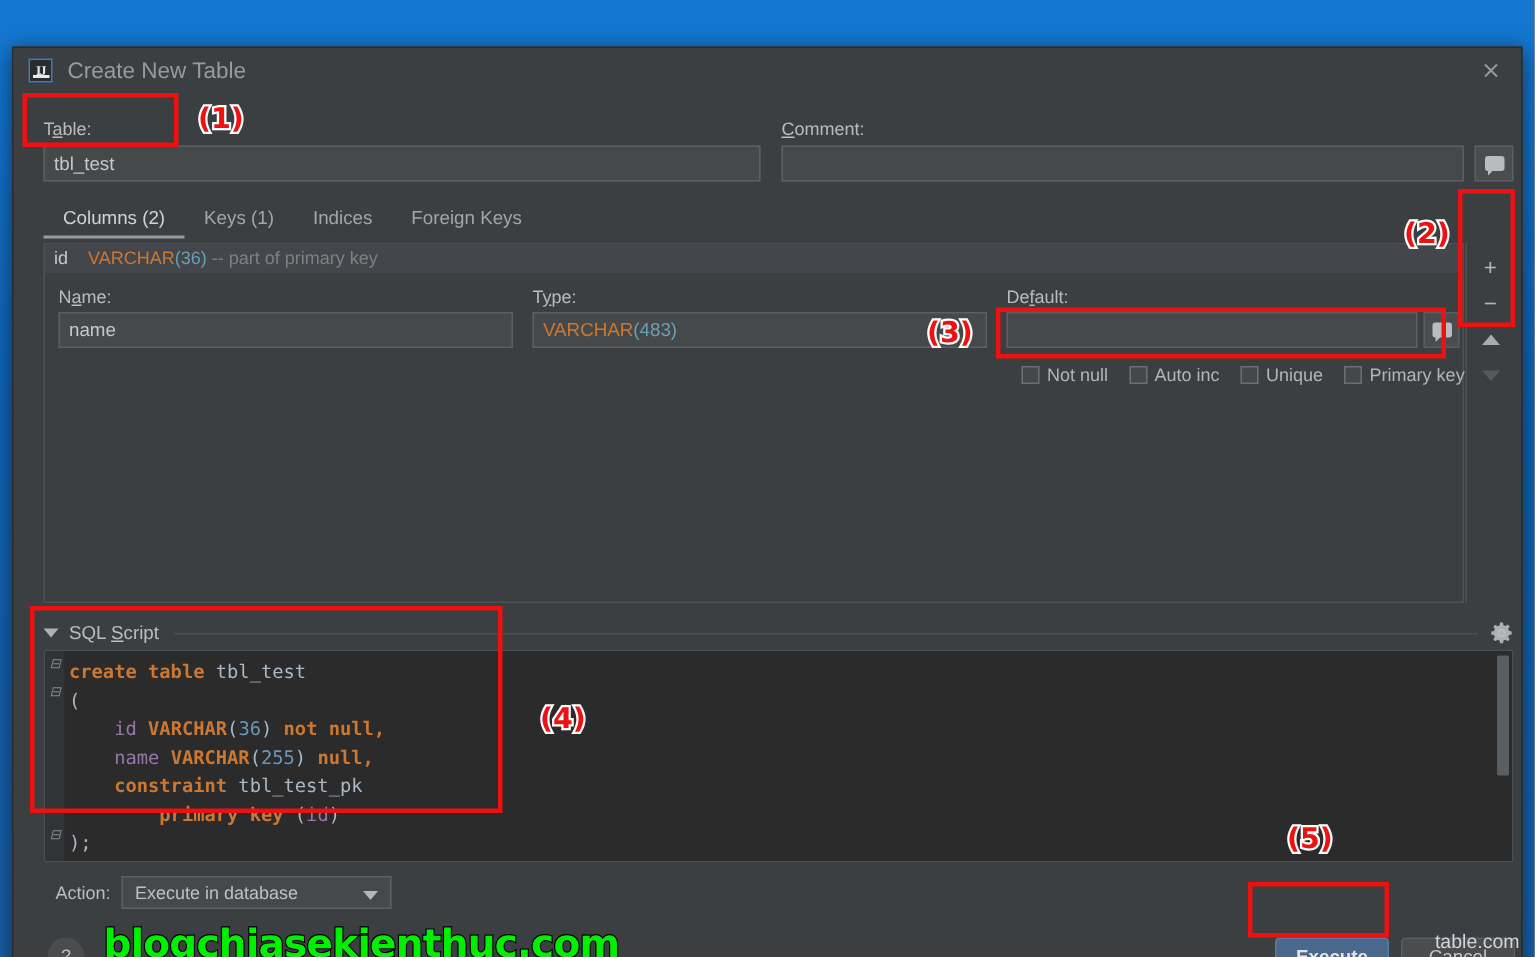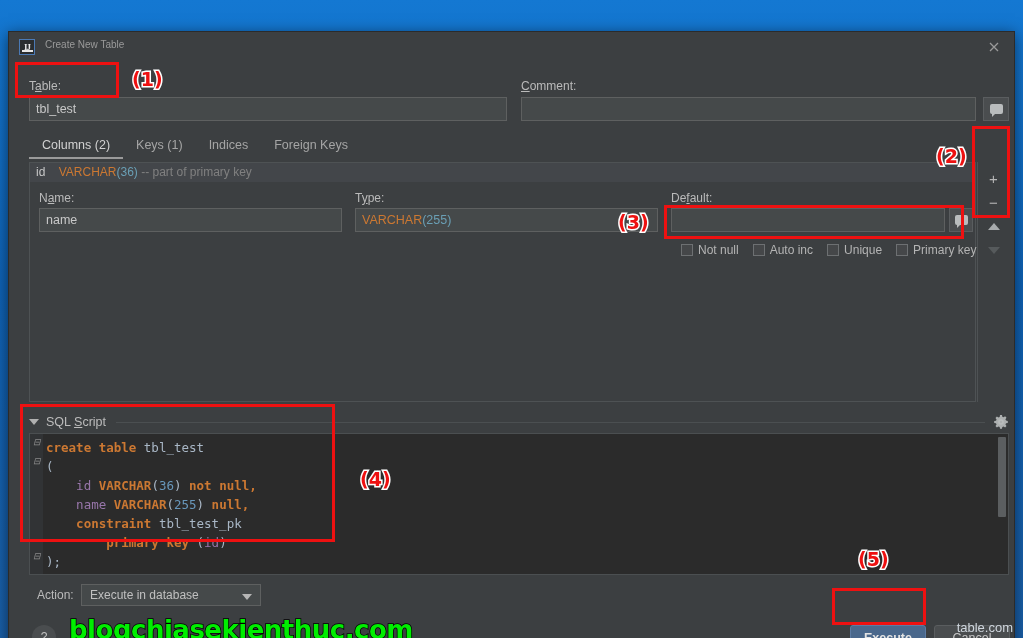--- a/index.html
+++ b/index.html
@@ -41,21 +41,21 @@
     color: #e8e8e8; font-size: 9px; font-weight: bold;
     font-family: "Liberation Serif", serif; line-height: 1;
     letter-spacing: -1px;
   }
   #ij-icon .bar {
     position: absolute; left: 2px; bottom: 2px;
     width: 11px; height: 2px; background: #e8e8e8;
   }
   #window-title {
     position: absolute; left: 36px; top: 7px;
-    font-size: 10px; color: #9a9a9a;
+    font-size: 15px; color: #9a9a9a;
   }
   #close-btn {
     position: absolute; right: 10px; top: 6px;
     width: 20px; height: 18px;
     cursor: pointer;
   }
   #close-btn svg { display: block; }
 
   
   .field-label {
@@ -366,21 +366,21 @@
   </div>
 
   <div id="cols-panel">
     <div id="col-row-id"><span class="c-id">id</span>    <span class="c-type">VARCHAR</span><span class="c-num">(36)</span> <span class="c-cmt">-- part of primary key</span></div>
   </div>
 
   <div class="field-label" id="name-label">N<u>a</u>me:</div>
   <div class="txtinput" id="name-input">name</div>
 
   <div class="field-label" id="type-label">T<u>y</u>pe:</div>
-  <div class="txtinput" id="type-input"><span class="c-type">VARCHAR</span><span class="c-num">(255)</span></div>
+  <div class="txtinput" id="type-input"><span class="c-type">VARCHAR</span><span class="c-num">(483)</span></div>
 
   <div class="field-label" id="default-label">De<u>f</u>ault:</div>
   <div class="txtinput" id="default-input"></div>
   <div id="default-btn">
       <i class="balloon"></i>
     </div>
 
   <div id="checkrow">
     <label class="chk">
       <i class="box"></i>

